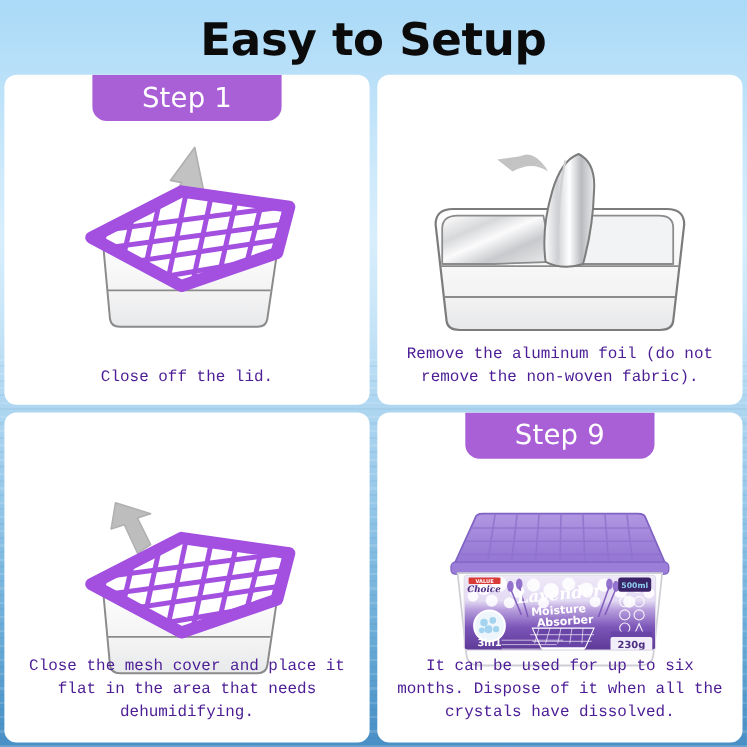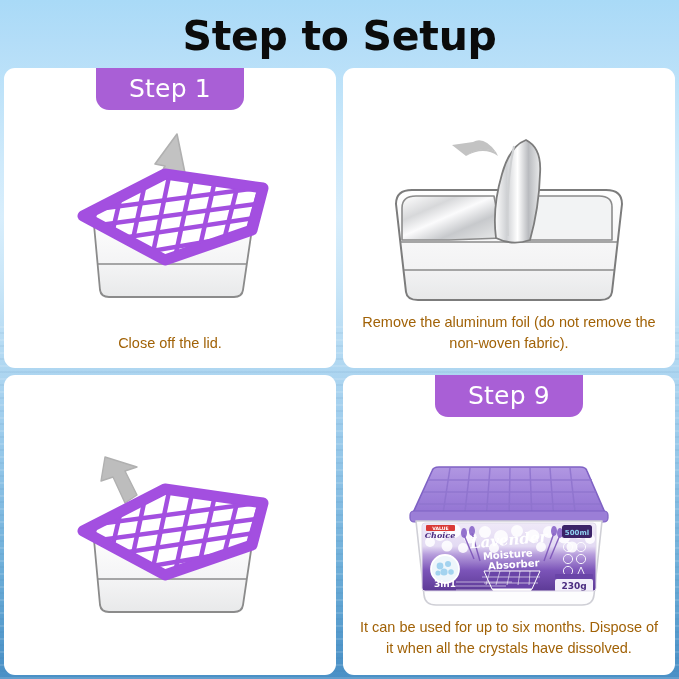--- a/index.html
+++ b/index.html
@@ -83,21 +83,21 @@
   }
   .badge {
     position: absolute;
     top: 0;
     left: 50%;
     transform: translateX(-50%);
     background: #a95fd6;
     color: #ffffff;
     border-bottom-left-radius: 13px;
     border-bottom-right-radius: 13px;
-    width: 148px;
+    width: 172px;
     height: 42px;
     line-height: 42px;
     text-align: center;
     font-size: 25px;
     font-family: "DejaVu Sans", sans-serif;
     font-weight: 400;
     letter-spacing: 0.2px;
   }
   .art {
     position: absolute;
@@ -108,32 +108,32 @@
   }
   .art svg { display: block; width: 100%; height: 100%; }
   .caption {
     position: absolute;
     left: 12px;
     right: 12px;
     bottom: 14px;
     text-align: center;
     font-size: 14.5px;
     line-height: 21px;
-    color: #a16207;
-    font-family: Liberation Sans, sans-serif;
+    color: #4c1d95;
+    font-family: Liberation Mono, monospace;
   }
   .card-3 .caption, .card-4 .caption { bottom: 16px; }
 </style>
 </head>
 <body>
 
 <div class="page">
   <div class="bg-streaks"></div>
 
-  <div class="title">Step to Setup</div>
+  <div class="title">Easy to Setup</div>
 
   <div class="grid">
 
     <div class="card card-1">
       <div class="badge">Step 1</div>
       <div class="art">
         <svg viewBox="0 0 330 215" xmlns="http://www.w3.org/2000/svg">
           <defs>
             <linearGradient id="bodyg1" x1="0" y1="0" x2="0" y2="1">
               <stop offset="0%" stop-color="#ffffff"></stop>
@@ -261,20 +261,21 @@
               <line x1="256" y1="80" x2="236" y2="150"></line>
               <line x1="70" y1="108" x2="268" y2="82"></line>
               <line x1="72" y1="124" x2="266" y2="98"></line>
               <line x1="76" y1="140" x2="262" y2="112"></line>
               <line x1="82" y1="158" x2="258" y2="128"></line>
             </g>
             <path d="M78,112 L160,70 L258,84 L247,126 L160,156 Z" fill="none" stroke="#a34fe0" stroke-width="9" stroke-linejoin="round"></path>
           </g>
         </svg>
       </div>
+      <div class="caption">Close the mesh cover and place it flat in the area that needs dehumidifying.</div>
     </div>
 
     <div class="card card-4">
       <div class="badge">Step 9</div>
       <div class="art">
         <svg viewBox="0 0 330 215" xmlns="http://www.w3.org/2000/svg">
           <defs>
             <linearGradient id="lid4" x1="0" y1="0" x2="0" y2="1">
               <stop offset="0%" stop-color="#b197e2"></stop>
               <stop offset="55%" stop-color="#9c7fd8"></stop>

